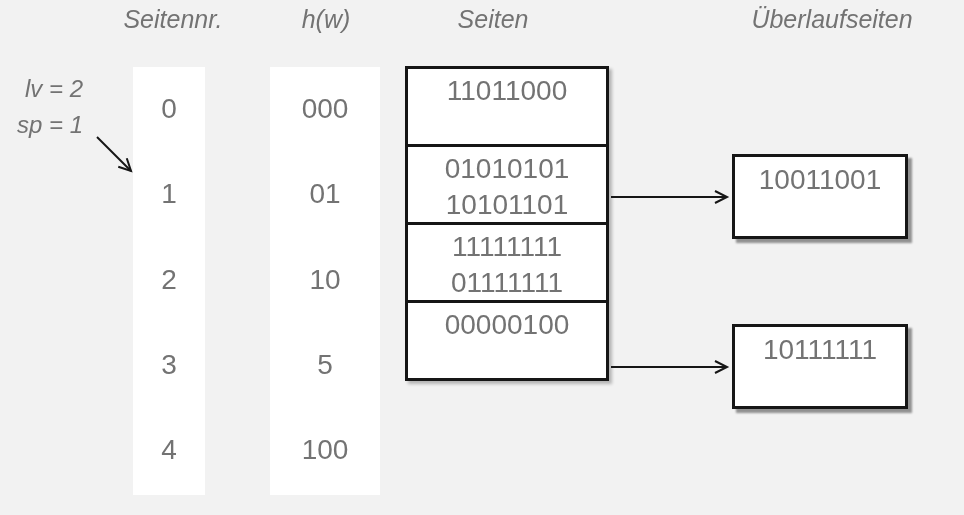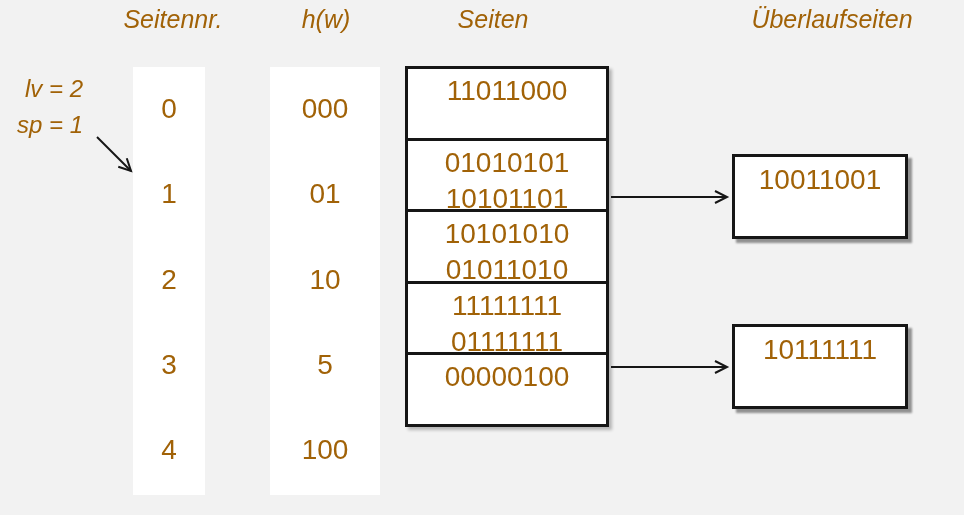--- a/index.html
+++ b/index.html
@@ -2,21 +2,21 @@
 <html><head>
 <meta charset="utf-8">
 <style>
   html, body { margin: 0; padding: 0; }
   .canvas {
     position: relative;
     width: 964px;
     height: 515px;
     background: #f2f2f2;
     font-family: "Liberation Sans", sans-serif;
-    color: #a16207;
+    color: #737373;
     overflow: hidden;
   }
   .hdr {
     position: absolute;
     top: 4px;
     height: 30px;
     line-height: 30px;
     transform: translateX(-50%);
     font-style: italic;
     font-size: 25px;
@@ -53,21 +53,21 @@
   .r0 { top: 91px; }
   .r1 { top: 176px; }
   .r2 { top: 262px; }
   .r3 { top: 347px; }
   .r4 { top: 432px; }
   .bucket-table {
     position: absolute;
     left: 405px;
     top: 66px;
     width: 204px;
-    height: 361px;
+    height: 315px;
     box-sizing: border-box;
     background: #ffffff;
     border: 3px solid #161616;
     box-shadow: 3px 3px 3px rgba(0,0,0,0.25);
     display: flex;
     flex-direction: column;
   }
   .bucket-row {
     flex: 1 1 0;
     border-bottom: 3px solid #161616;
@@ -133,24 +133,20 @@
   <div class="bucket-table">
     <div class="bucket-row">
       <div>11011000</div>
       <div></div>
     </div>
     <div class="bucket-row">
       <div>01010101</div>
       <div>10101101</div>
     </div>
     <div class="bucket-row">
-      <div>10101010</div>
-      <div>01011010</div>
-    </div>
-    <div class="bucket-row">
       <div>11111111</div>
       <div>01111111</div>
     </div>
     <div class="bucket-row">
       <div>00000100</div>
       <div></div>
     </div>
   </div>
 
   <div class="overflow-box ov1">10011001</div>

